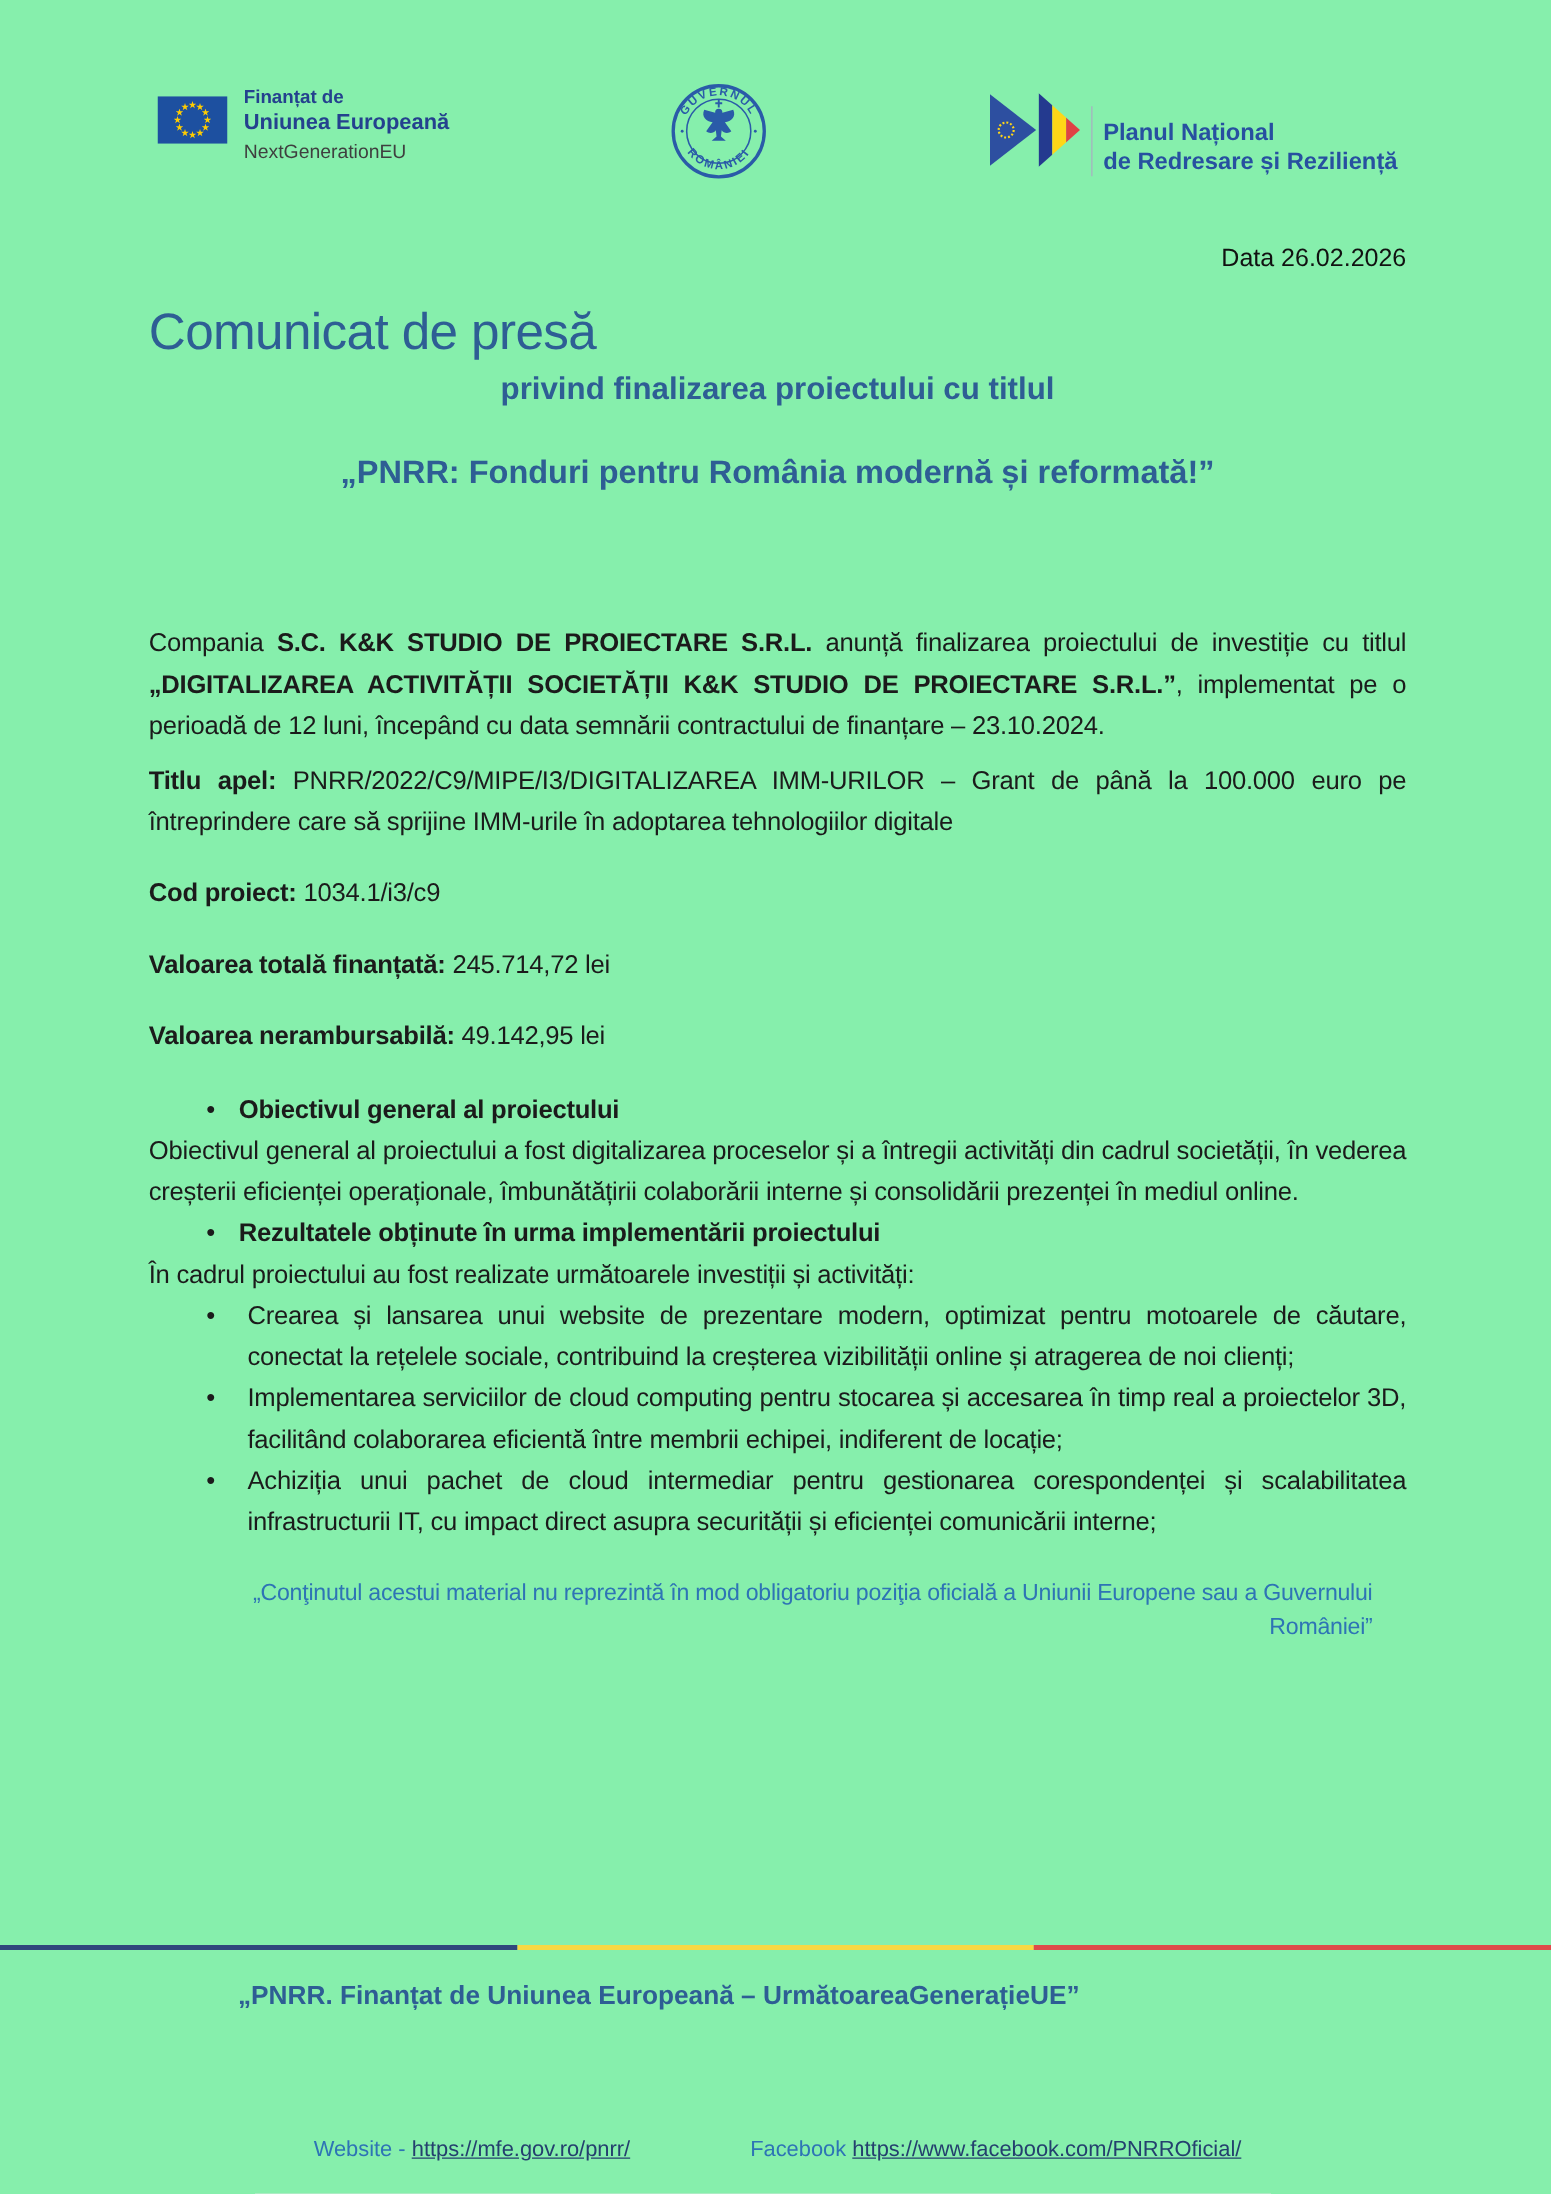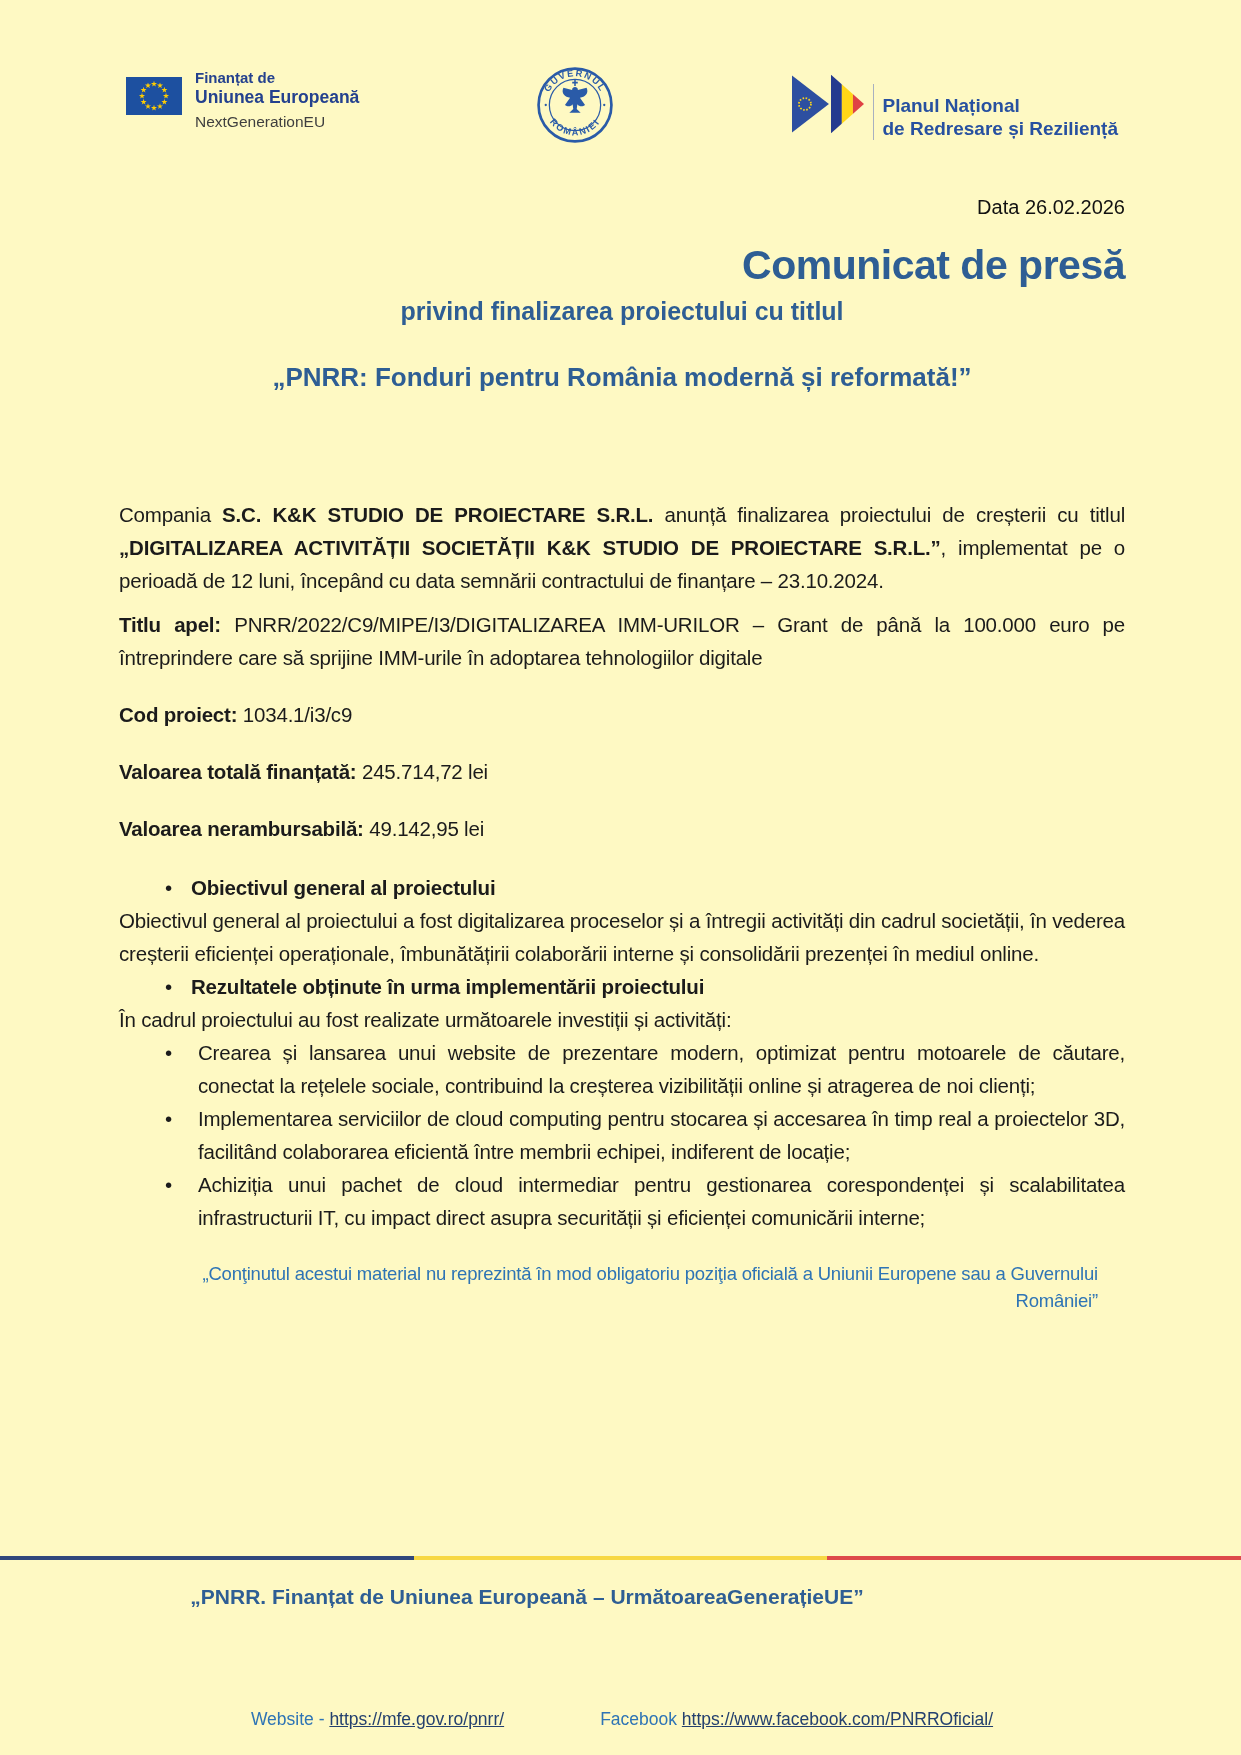--- a/index.html
+++ b/index.html
@@ -1,35 +1,35 @@
 <!DOCTYPE html>
 <html><head>
 <meta charset="utf-8">
 <style>
   html,body{margin:0;padding:0;background:#e8e8e8;}
   .page{
-    position:relative;width:1241px;height:1755px;margin:0 auto;background:#fef9c3;
+    position:relative;width:1241px;height:1755px;margin:0 auto;background:#86efac;
     font-family:"Liberation Sans",sans-serif;color:#1b1b1b;overflow:hidden;
   }
   
   .header{position:absolute;top:68px;left:126px;width:992px;display:flex;justify-content:space-between;align-items:flex-start;}
   .eu-logo{display:flex;gap:13px;}
   .eu-flag{margin-top:9px;}
   .eu-text{display:flex;flex-direction:column;}
   .eu-l1{font-size:15px;font-weight:bold;color:#24418E;line-height:19px;}
   .eu-l2{font-size:17.5px;font-weight:bold;color:#24418E;line-height:21px;}
   .eu-l3{font-size:15.5px;color:#3F3F3F;line-height:19px;margin-top:4px;}
   .seal{margin-top:-2px;}
   .pnrr{display:flex;align-items:flex-end;gap:9px;margin-top:4px;}
   .pnrr-divider{width:1px;height:56px;background:#A8B0C0;}
   .pnrr-text{font-size:19px;font-weight:bold;color:#2750A0;line-height:22.5px;}
   
   .content{position:absolute;left:119px;top:0;width:1006px;}
   .date{margin-top:196px;text-align:right;font-size:20px;color:#111;}
-  .title{margin-top:22px;text-align:right;color:#2E5E94;font-size:41px;font-weight:bold;line-height:48px;letter-spacing:-0.5px;}
+  .title{margin-top:22px;text-align:left;color:#2E5E94;font-size:41px;font-weight:normal;line-height:48px;letter-spacing:-0.5px;}
   .subtitle{margin-top:6px;text-align:center;color:#2E5E94;font-size:25px;font-weight:bold;line-height:33px;}
   .quote{margin-top:32px;text-align:center;color:#2E5E94;font-size:26px;font-weight:bold;line-height:34px;}
   .body{margin-top:104px;font-size:20.5px;line-height:33px;letter-spacing:-0.2px;}
   .para{text-align:justify;}
   .mt20{margin-top:11px;} .mt24{margin-top:24px;}
   .bullet-h{margin-top:26px;padding-left:72px;position:relative;font-weight:bold;}
   .bullet-h::before{content:"•";position:absolute;left:46px;top:0;font-weight:normal;}
   .sub{padding-left:79px;position:relative;text-align:justify;}
   .sub::before{content:"•";position:absolute;left:46px;top:0;}
   .disclaimer{margin:26px auto 0;max-width:952px;text-align:right;color:#2E74B5;font-size:18.5px;line-height:27px;letter-spacing:-0.2px;}
@@ -127,21 +127,21 @@
   <div class="content">
 
     <div class="date">Data 26.02.2026</div>
 
     <div class="title">Comunicat de presă</div>
     <div class="subtitle">privind finalizarea proiectului cu titlul</div>
     <div class="quote">„PNRR: Fonduri pentru România modernă și reformată!”</div>
 
     <div class="body">
 
-      <div class="para"><span>Compania </span><b>S.C. K&amp;K STUDIO DE PROIECTARE S.R.L.</b><span> anunță finalizarea proiectului de creșterii cu titlul </span><b>„DIGITALIZAREA ACTIVITĂȚII SOCIETĂȚII K&amp;K STUDIO DE PROIECTARE S.R.L.”</b><span>, implementat pe o perioadă de 12 luni, începând cu data semnării contractului de finanțare – 23.10.2024.</span></div>
+      <div class="para"><span>Compania </span><b>S.C. K&amp;K STUDIO DE PROIECTARE S.R.L.</b><span> anunță finalizarea proiectului de investiție cu titlul </span><b>„DIGITALIZAREA ACTIVITĂȚII SOCIETĂȚII K&amp;K STUDIO DE PROIECTARE S.R.L.”</b><span>, implementat pe o perioadă de 12 luni, începând cu data semnării contractului de finanțare – 23.10.2024.</span></div>
 
       <div class="para mt20"><b>Titlu apel:</b><span> PNRR/2022/C9/MIPE/I3/DIGITALIZAREA IMM-URILOR – Grant de până la 100.000 euro pe întreprindere care să sprijine IMM-urile în adoptarea tehnologiilor digitale</span></div>
 
       <div class="para mt24"><b>Cod proiect:</b><span> 1034.1/i3/c9</span></div>
 
       <div class="para mt24"><b>Valoarea totală finanțată:</b><span> 245.714,72 lei</span></div>
 
       <div class="para mt24"><b>Valoarea nerambursabilă:</b><span> 49.142,95 lei</span></div>
 
       <div class="bullet-h">Obiectivul general al proiectului</div>

